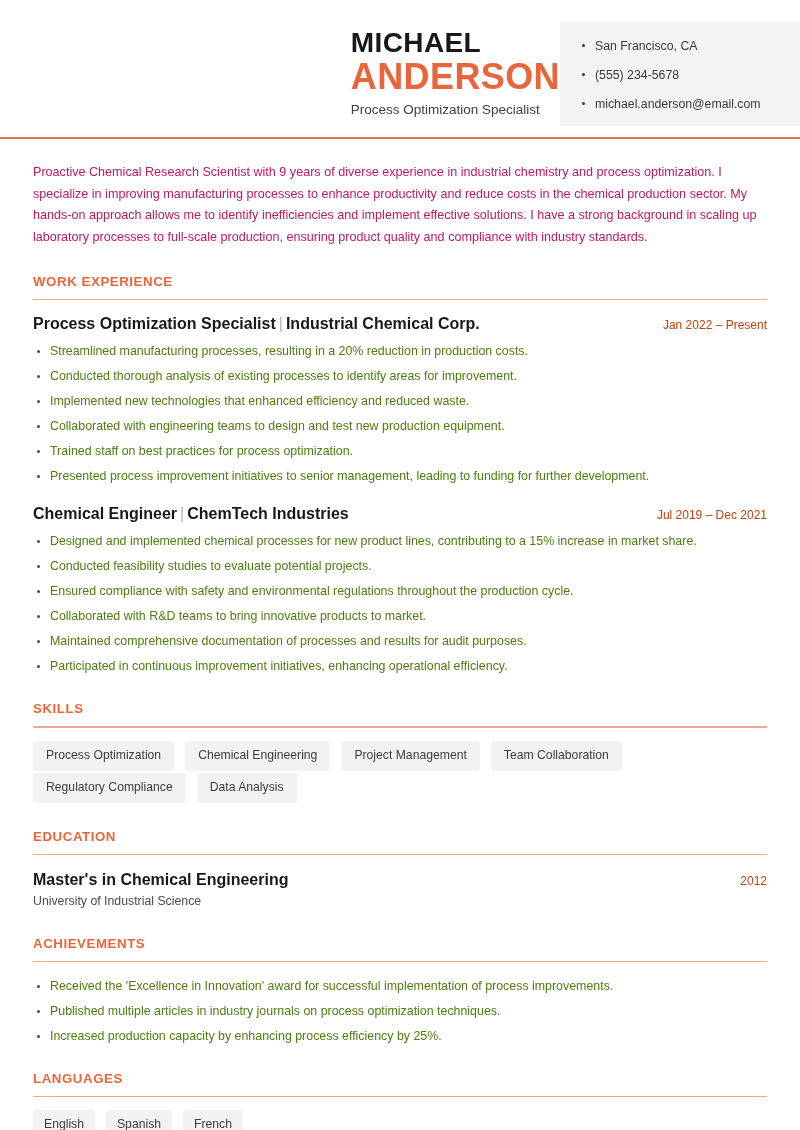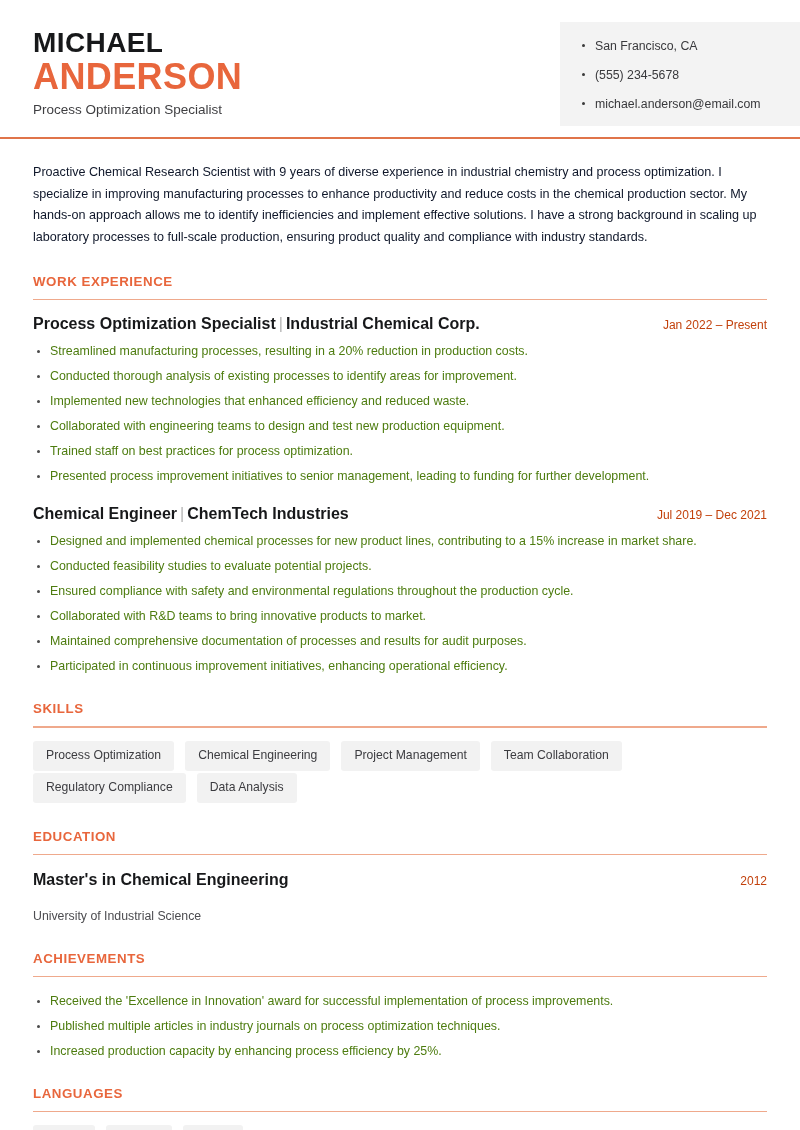--- a/index.html
+++ b/index.html
@@ -19,21 +19,21 @@
     height: 1130px;
     background: #ffffff;
     overflow: hidden;
   }
 
   
   .header {
     position: relative;
     display: flex;
     align-items: flex-start;
-    justify-content: space-between;
+    justify-content: flex-end;
     padding: 22px 0 0 0;
     min-height: 112px;
   }
 
   .header-left { padding-left: 33px; padding-top: 4px; }
 
   .name-line1 {
     font-size: 28px;
     font-weight: bold;
     letter-spacing: 0.4px;
@@ -93,21 +93,21 @@
     margin-top: 11px;
   }
 
   
   .body-wrap { padding: 0 33px; }
 
   .summary {
     margin-top: 23px;
     font-size: 12.6px;
     line-height: 21.5px;
-    color: #0f172a;
+    color: #be185d;
     text-align: left;
   }
 
   .section { margin-top: 25px; }
 
   .section-title {
     font-size: 13.3px;
     font-weight: bold;
     letter-spacing: 0.55px;
     color: #E8663C;
@@ -149,21 +149,21 @@
     color: #c2410c;
     line-height: 18px;
     white-space: nowrap;
     padding-left: 14px;
   }
 
   .entry-sub {
     font-size: 12.3px;
     color: #4c4c50;
     line-height: 18px;
-    margin-top: 17px;
+    margin-top: 2px;
   }
 
   .bullets { margin-top: 9px; list-style: none; }
 
   .bullets li {
     position: relative;
     font-size: 12.4px;
     line-height: 17px;
     color: #4d7c0f;
     padding-left: 17px;

